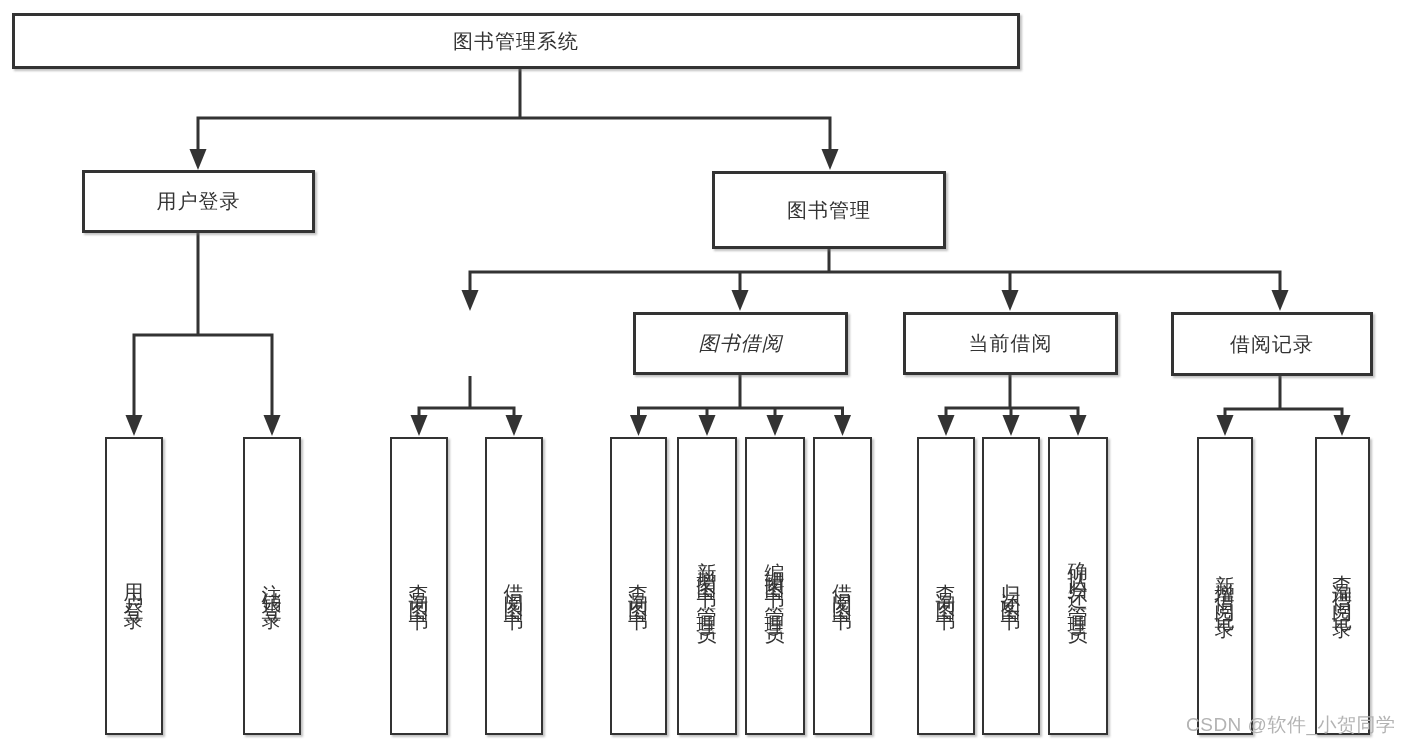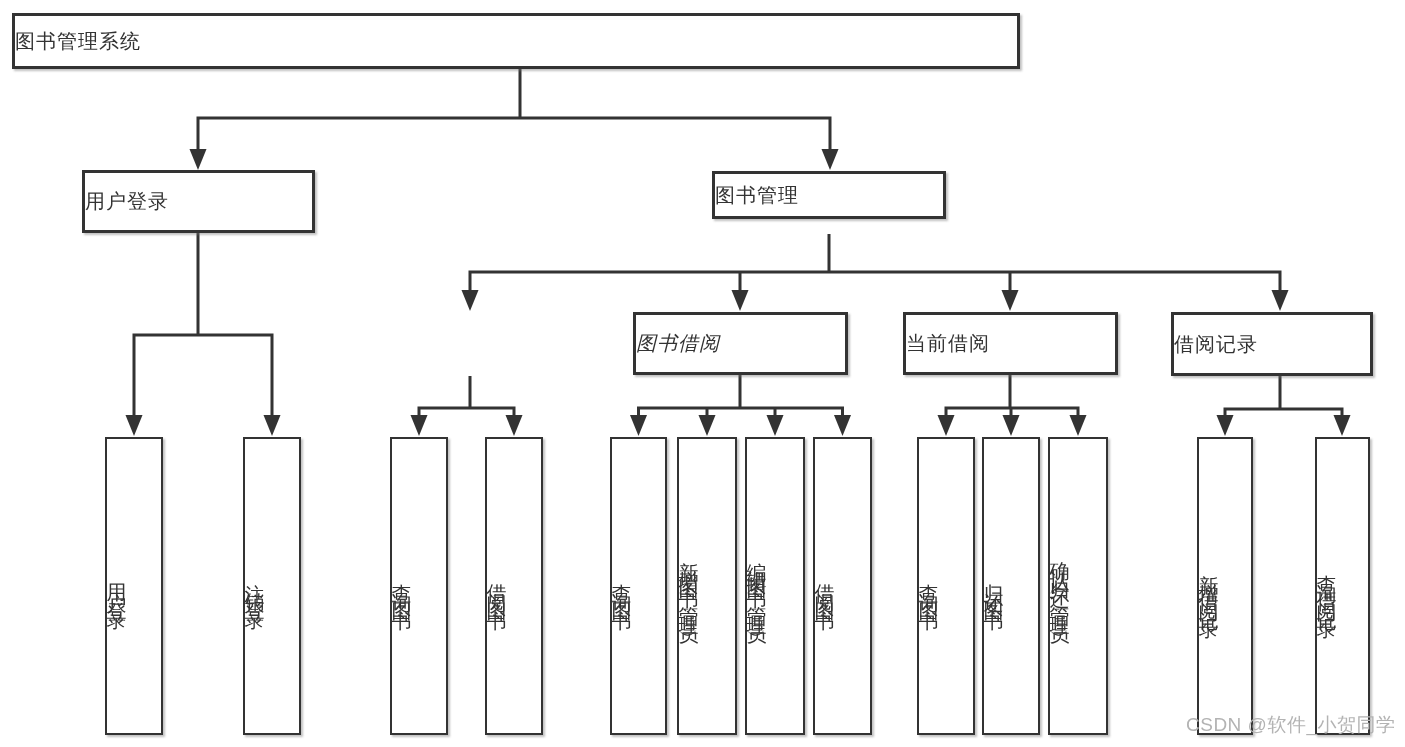--- a/index.html
+++ b/index.html
@@ -18,20 +18,21 @@
     z-index: 1;
   }
   .box {
     position: absolute;
     box-sizing: border-box;
     background: #ffffff;
     border: 3px solid #333333;
     box-shadow: 2px 2px 2px rgba(120,120,120,0.45);
     display: flex;
     align-items: center;
+    justify-content: center;
     z-index: 2;
   }
   .hlabel {
     font-size: 20px;
     color: #333333;
     letter-spacing: 1px;
     white-space: nowrap;
   }
   .leaf { border-width: 2.5px; }
   .vlabel {
@@ -109,21 +110,21 @@
     </g>
   </svg>
 
   <div class="box" style="left:12px; top:13px; width:1008px; height:56px;">
     <span class="hlabel">图书管理系统</span>
   </div>
 
   <div class="box" style="left:82px; top:170px; width:233px; height:63px;">
     <span class="hlabel">用户登录</span>
   </div>
-  <div class="box" style="left:712px; top:171px; width:234px; height:48px;">
+  <div class="box" style="left:712px; top:171px; width:234px; height:78px;">
     <span class="hlabel">图书管理</span>
   </div>
 
   <div class="box" style="left:633px; top:312px; width:215px; height:63px;font-style:italic;">
     <span class="hlabel">图书借阅</span>
   </div>
   <div class="box" style="left:1171px; top:312px; width:202px; height:64px;">
     <span class="hlabel">借阅记录</span>
   </div>
   <div class="box" style="left:903px; top:312px; width:215px; height:63px;">

